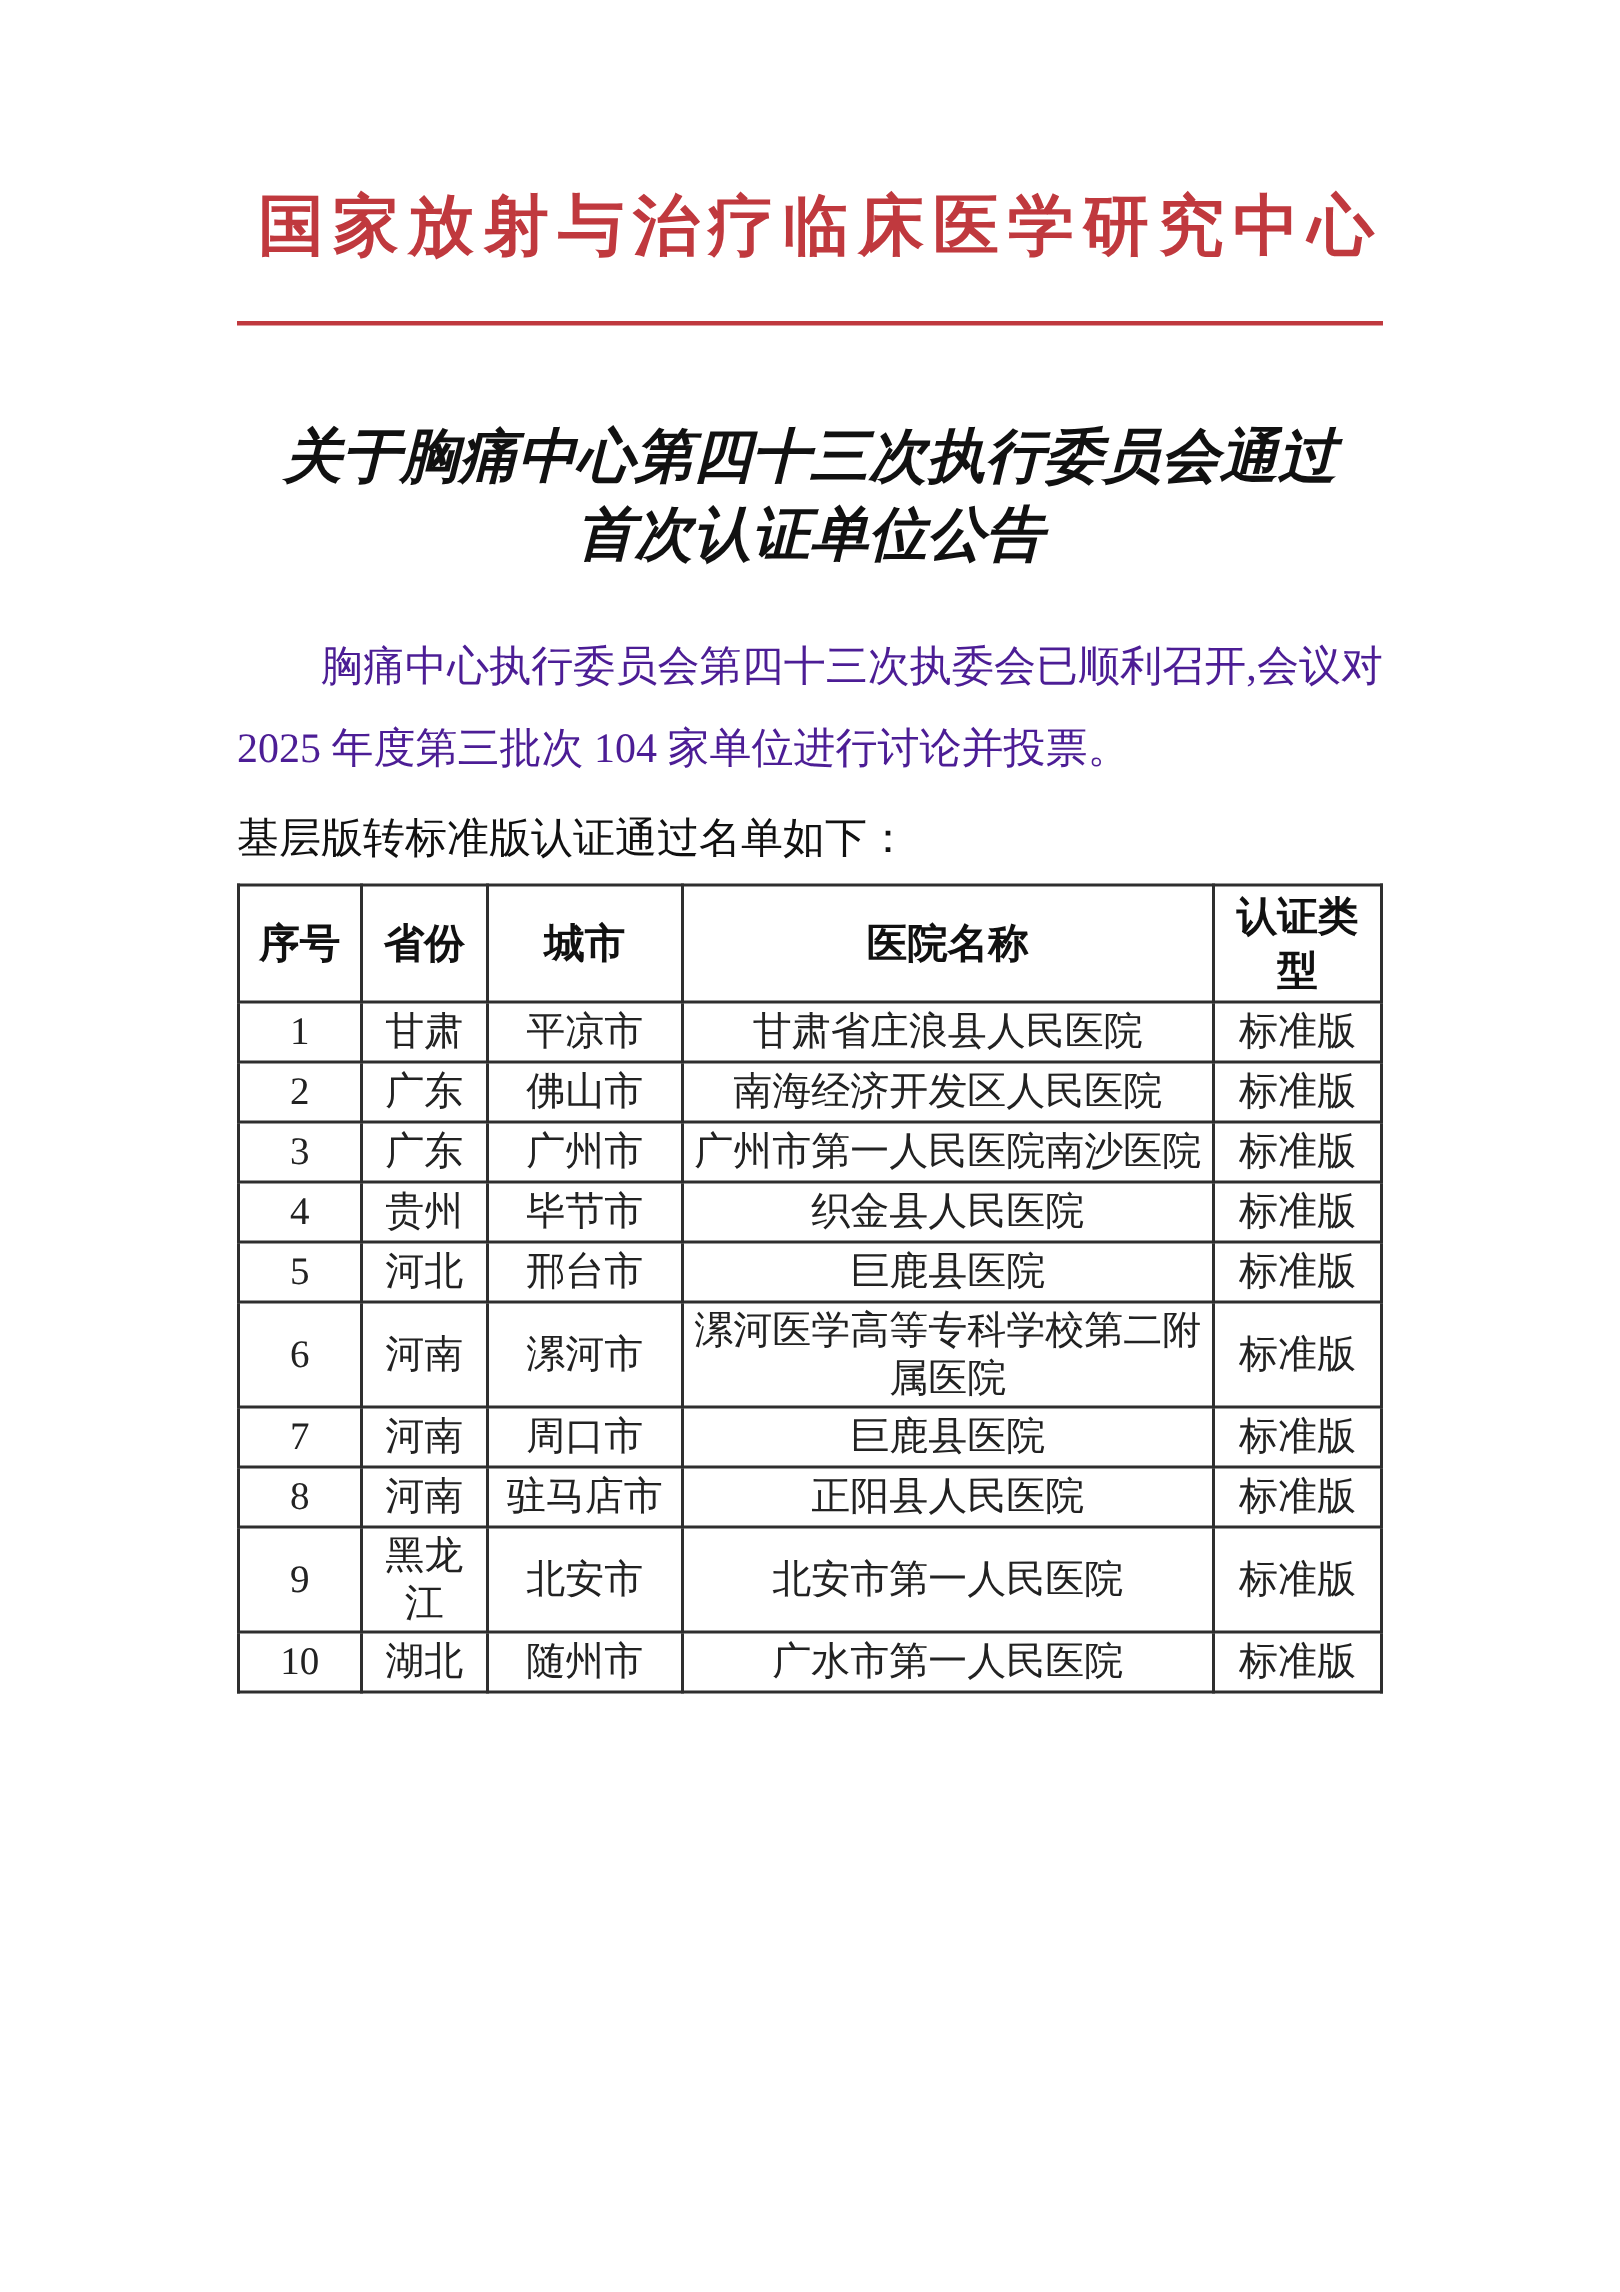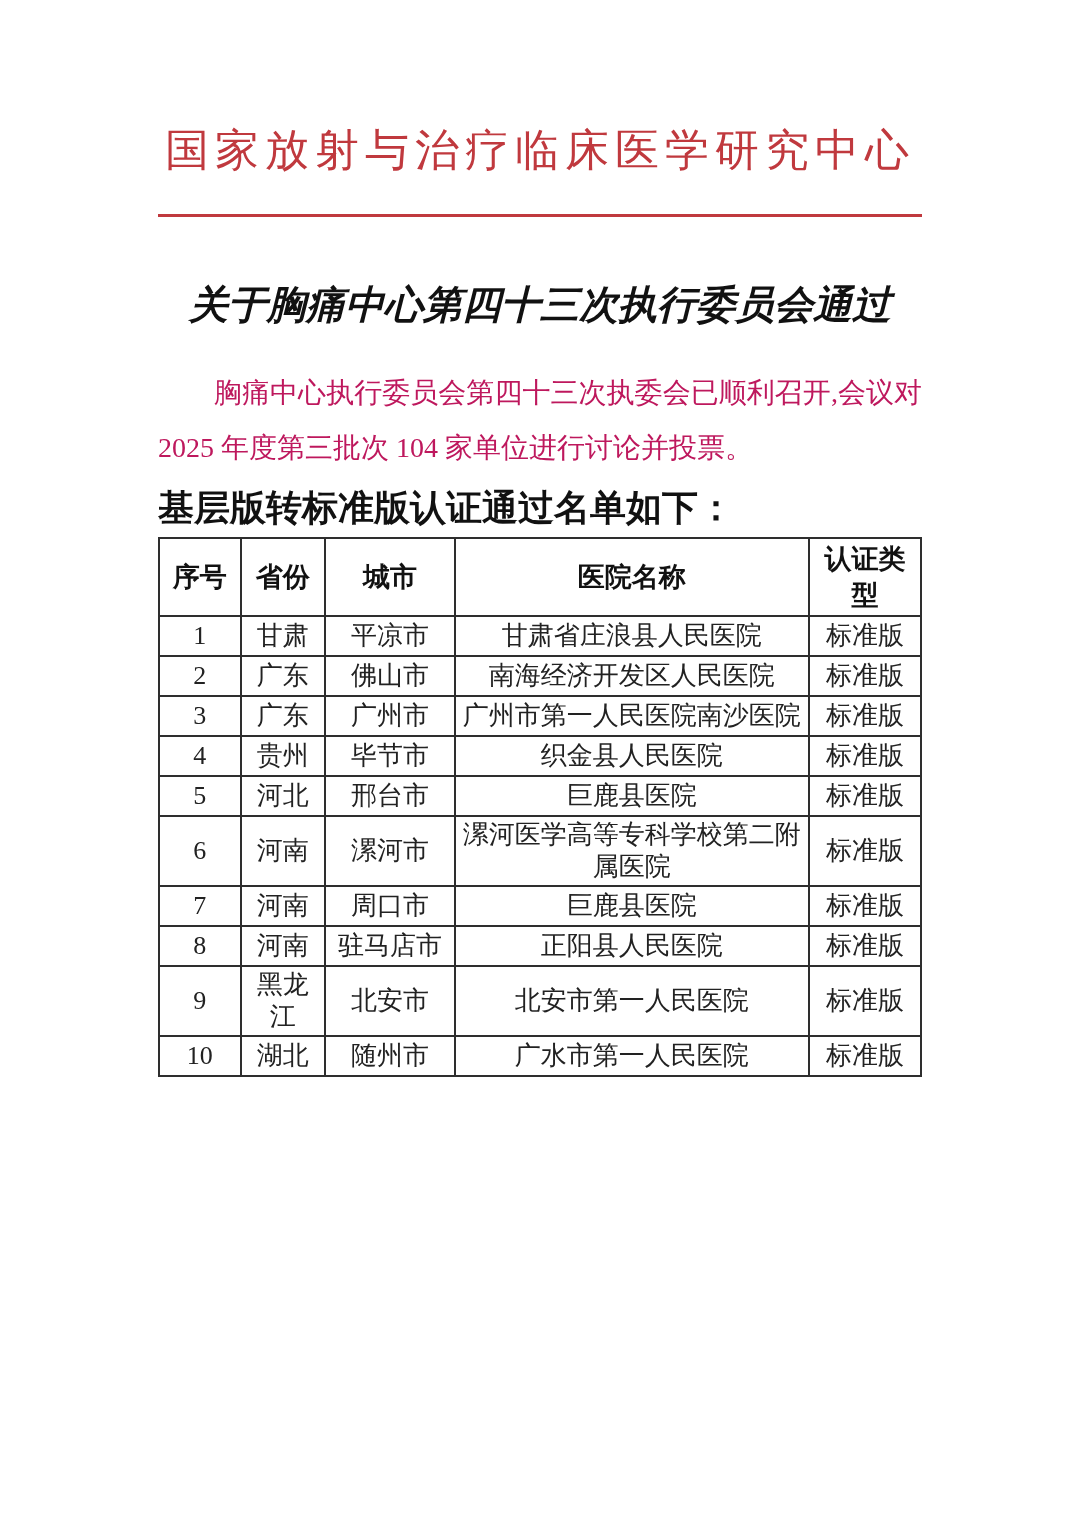--- a/index.html
+++ b/index.html
@@ -17,23 +17,23 @@
   }
   .page {
     box-sizing: border-box;
     width: 1080px;
     height: 1528px;
     padding: 122px 158px 0 158px;
     background: #ffffff;
   }
   
   .org-header {
-    text-align: center;
+    text-align: right;
     color: var(--accent, #c0393e);
-    font-weight: 400;
+    font-weight: 700;
   }
   .org-line1 {
     font-size: 44px;
     line-height: 58px;
     letter-spacing: 6px;
     white-space: nowrap;
   }
   .org-line2 {
     font-size: 41px;
     line-height: 56px;
@@ -56,29 +56,29 @@
     color: #111111;
     font-style: italic;
   }
   
   .body-para {
     margin: 34px 0 0 0;
     font-size: 28px;
     line-height: 55px;
     text-align: justify;
     text-indent: 2em;
-    color: #be185d;
+    color: #4c1d95;
   }
   .body-para.second { margin-top: 32px; }
   
   .section-heading {
     margin-top: 12px;
-    font-size: 36px;
+    font-size: 28px;
     line-height: 42px;
-    font-weight: 700;
+    font-weight: 400;
     color: #111111;
   }
   
   table.cert-table {
     margin-top: 8px;
     width: 100%;
     border-collapse: collapse;
     table-layout: fixed;
   }
   .cert-table th, .cert-table td {
@@ -112,20 +112,21 @@
 
 <div class="page">
 
   <div class="org-header">
     <div class="org-line1">国家放射与治疗临床医学研究中心</div>
     <div class="red-rule"></div>
   </div>
 
   <h1 class="doc-title">
     <span>关于胸痛中心第四十三次执行委员会通过</span><br>
+    <span>首次认证单位公告</span>
   </h1>
 
   <p class="body-para">胸痛中心执行委员会第四十三次执委会已顺利召开,会议对 2025 年度第三批次 104 家单位进行讨论并投票。</p>
 
 
   <div class="section-heading">基层版转标准版认证通过名单如下：</div>
 
   <table class="cert-table">
     <colgroup>
       <col class="col-seq">

